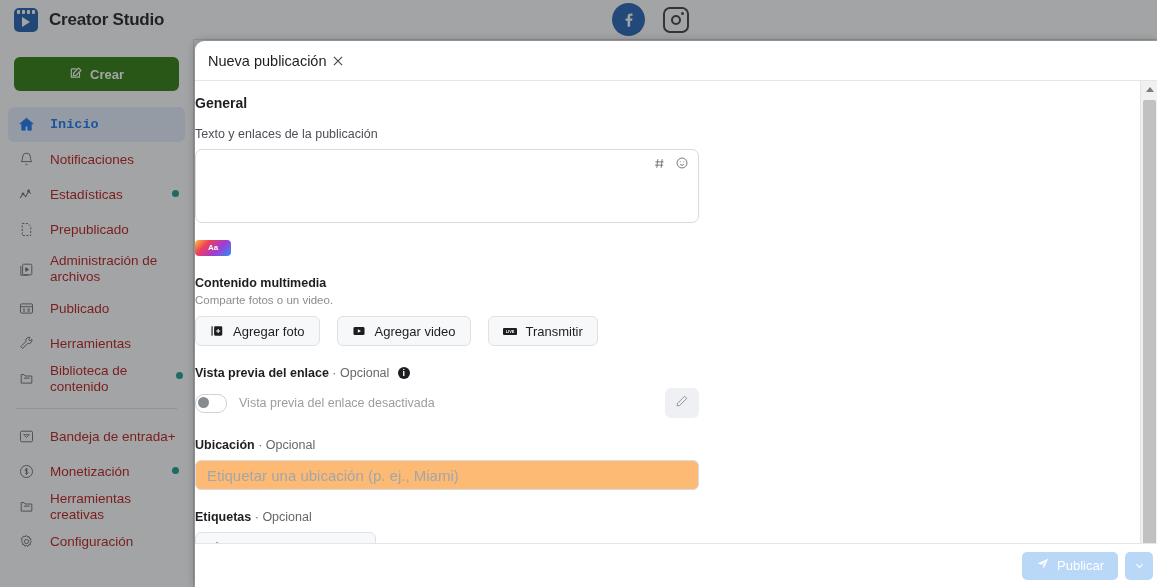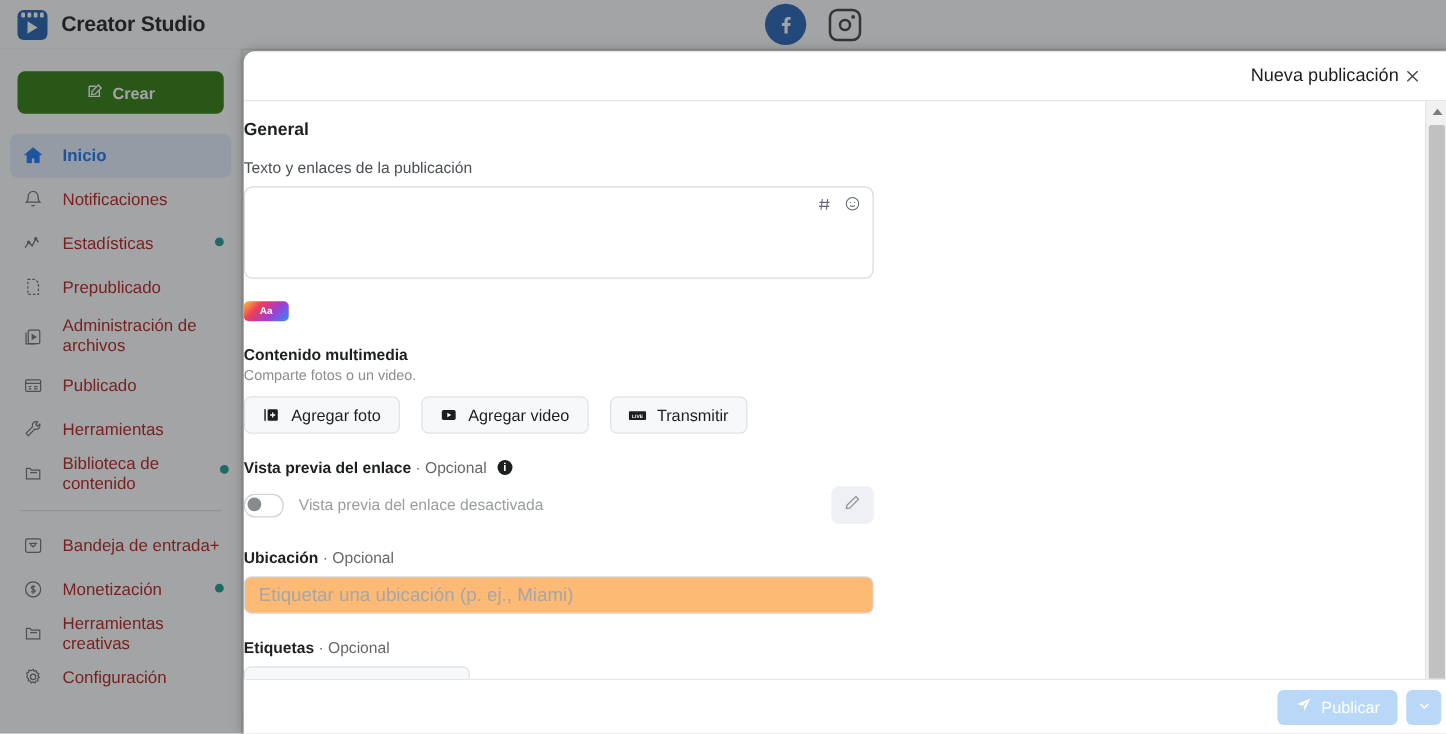--- a/index.html
+++ b/index.html
@@ -58,42 +58,42 @@
     display:flex;align-items:center;justify-content:center;gap:7px;
     color:#ffffff;font-size:13px;font-weight:bold;cursor:pointer;
   }
   .nav-list{padding:0 8px;}
   .nav-item{
     display:flex;align-items:center;gap:14px;
     height:35px;padding:0 8px;border-radius:6px;position:relative;cursor:pointer;
     color:#b91c1c;font-size:13.5px;
   }
   .nav-item.two-line{height:44px;}
-  .nav-item.active{background:#e7f0fd;color:#1877f2;font-weight:bold;}
+  .nav-item.active{background:#e7f0fd;color:#1877f2;font-weight:bold;font-family:Liberation Mono, monospace;}
   .nav-item.active .nav-ico svg{stroke:#1877f2;fill:#1877f2;}
   .nav-ico{width:20px;height:20px;flex:none;display:flex;align-items:center;justify-content:center;}
   .nav-label{line-height:1.18;}
   .nav-dot{
     position:absolute;right:6px;top:13px;width:7px;height:7px;border-radius:50%;background:#1d9b8e;
   }
   .nav-dot.inline{right:2px;top:11px;}
   .nav-divider{height:1px;background:#dfe1e5;margin:12px 16px 10px 16px;}
 
   
   #overlay{position:absolute;inset:0;background:rgba(36,38,41,.42);}
 
   
   #modal{
     position:absolute;left:195px;top:41px;width:962px;height:546px;
     background:#ffffff;border-top-left-radius:9px;overflow:hidden;
     box-shadow:0 0 10px rgba(0,0,0,.25);
   }
   #modal-header{
     height:39px;border-bottom:1px solid #e4e6eb;display:flex;align-items:center;
-    padding:0 16px 0 13px;justify-content:flex-end;
+    padding:0 16px 0 13px;justify-content:flex-start;
   }
   #modal-title{font-size:14.5px;color:#1c1e21;font-weight:normal;}
   #close-btn{width:22px;height:22px;display:flex;align-items:center;justify-content:center;cursor:pointer;}
 
   #modal-body{
     position:absolute;left:0;top:40px;width:962px;height:462px;overflow:hidden;
   }
   #body-inner{padding:14px 0 0 0;width:930px;}
 
   .section-title{font-size:14px;font-weight:bold;color:#1c1e21;margin:0 0 16px 0;}

